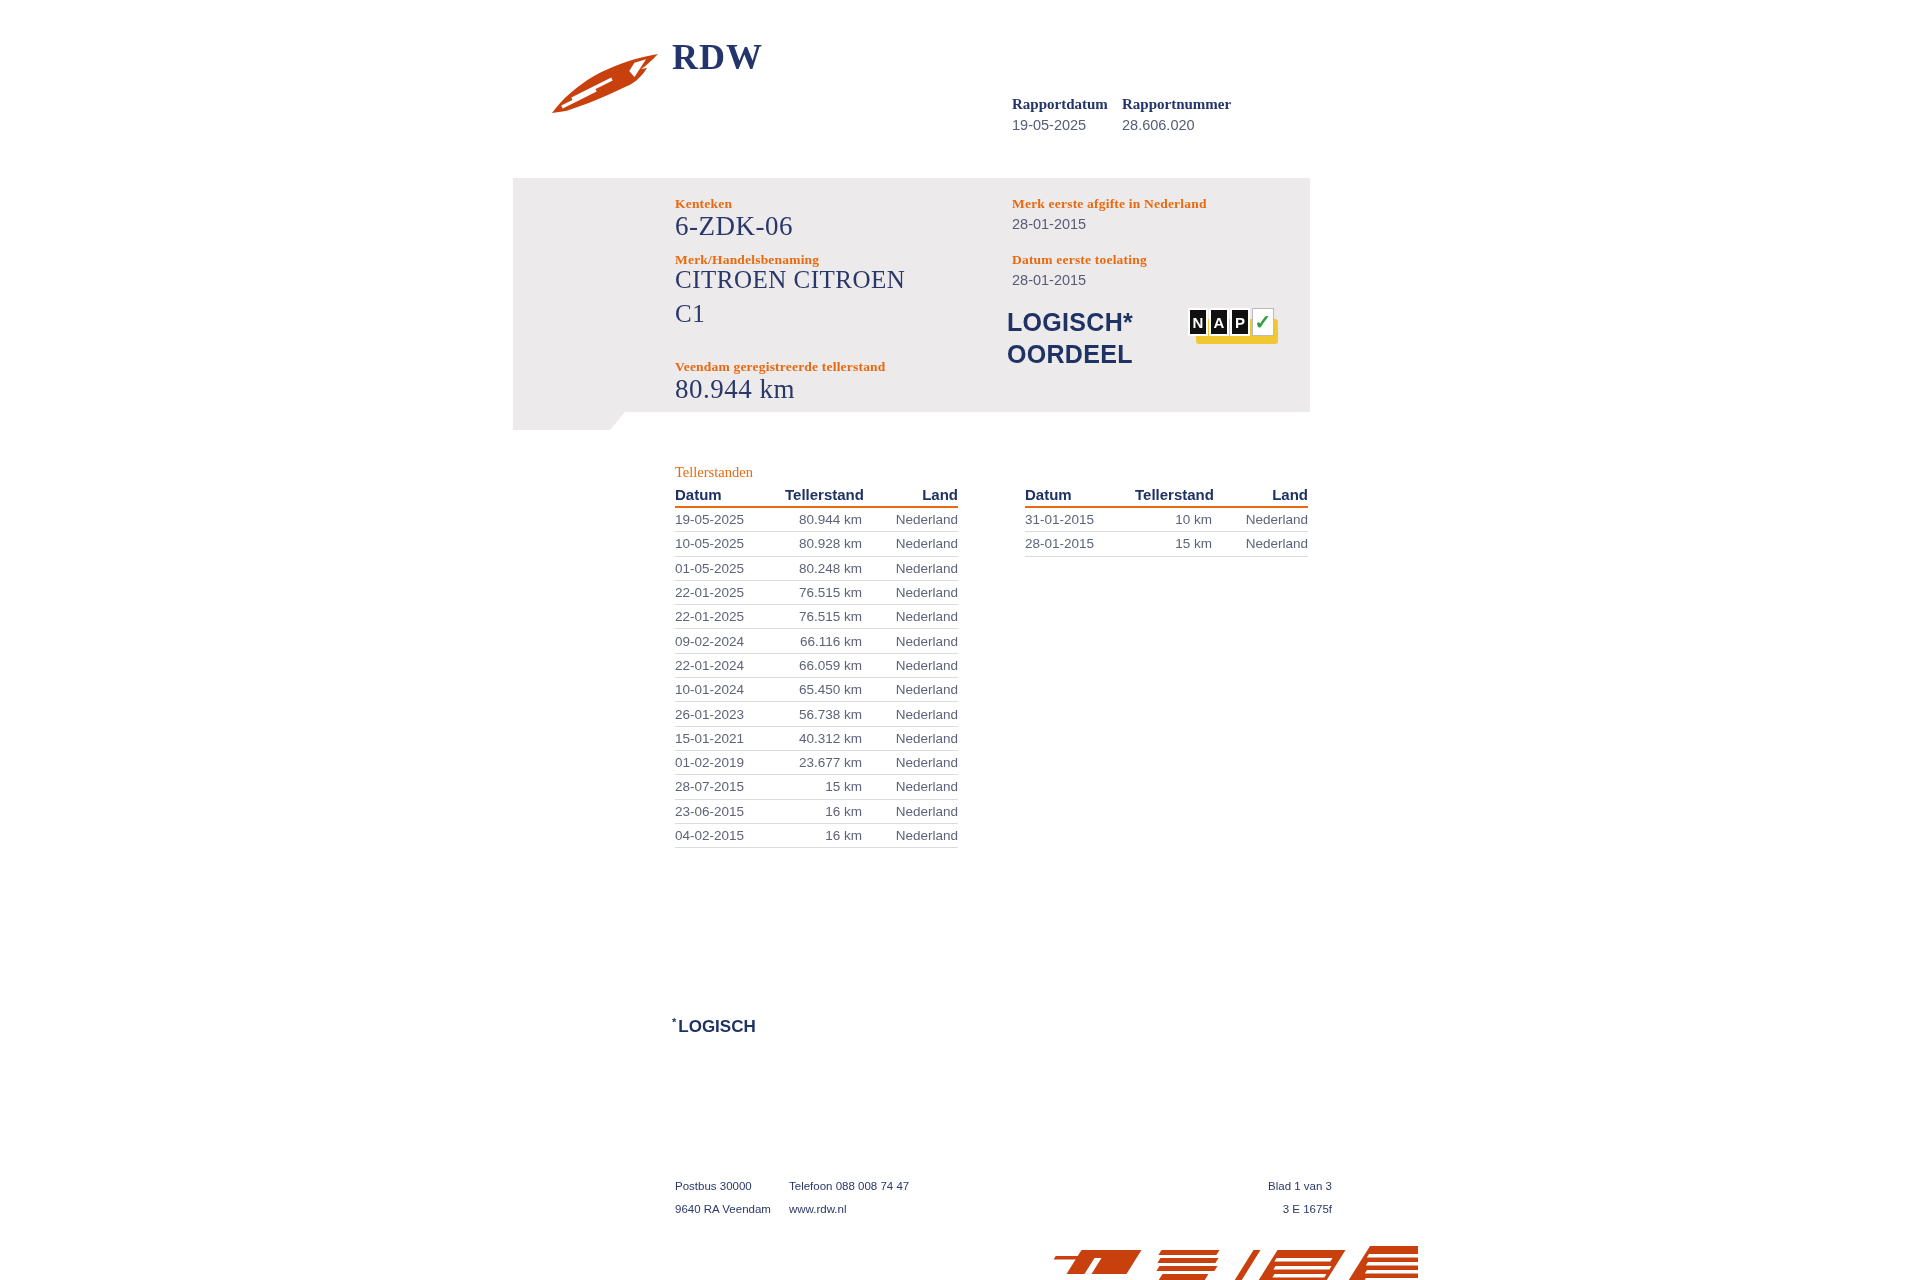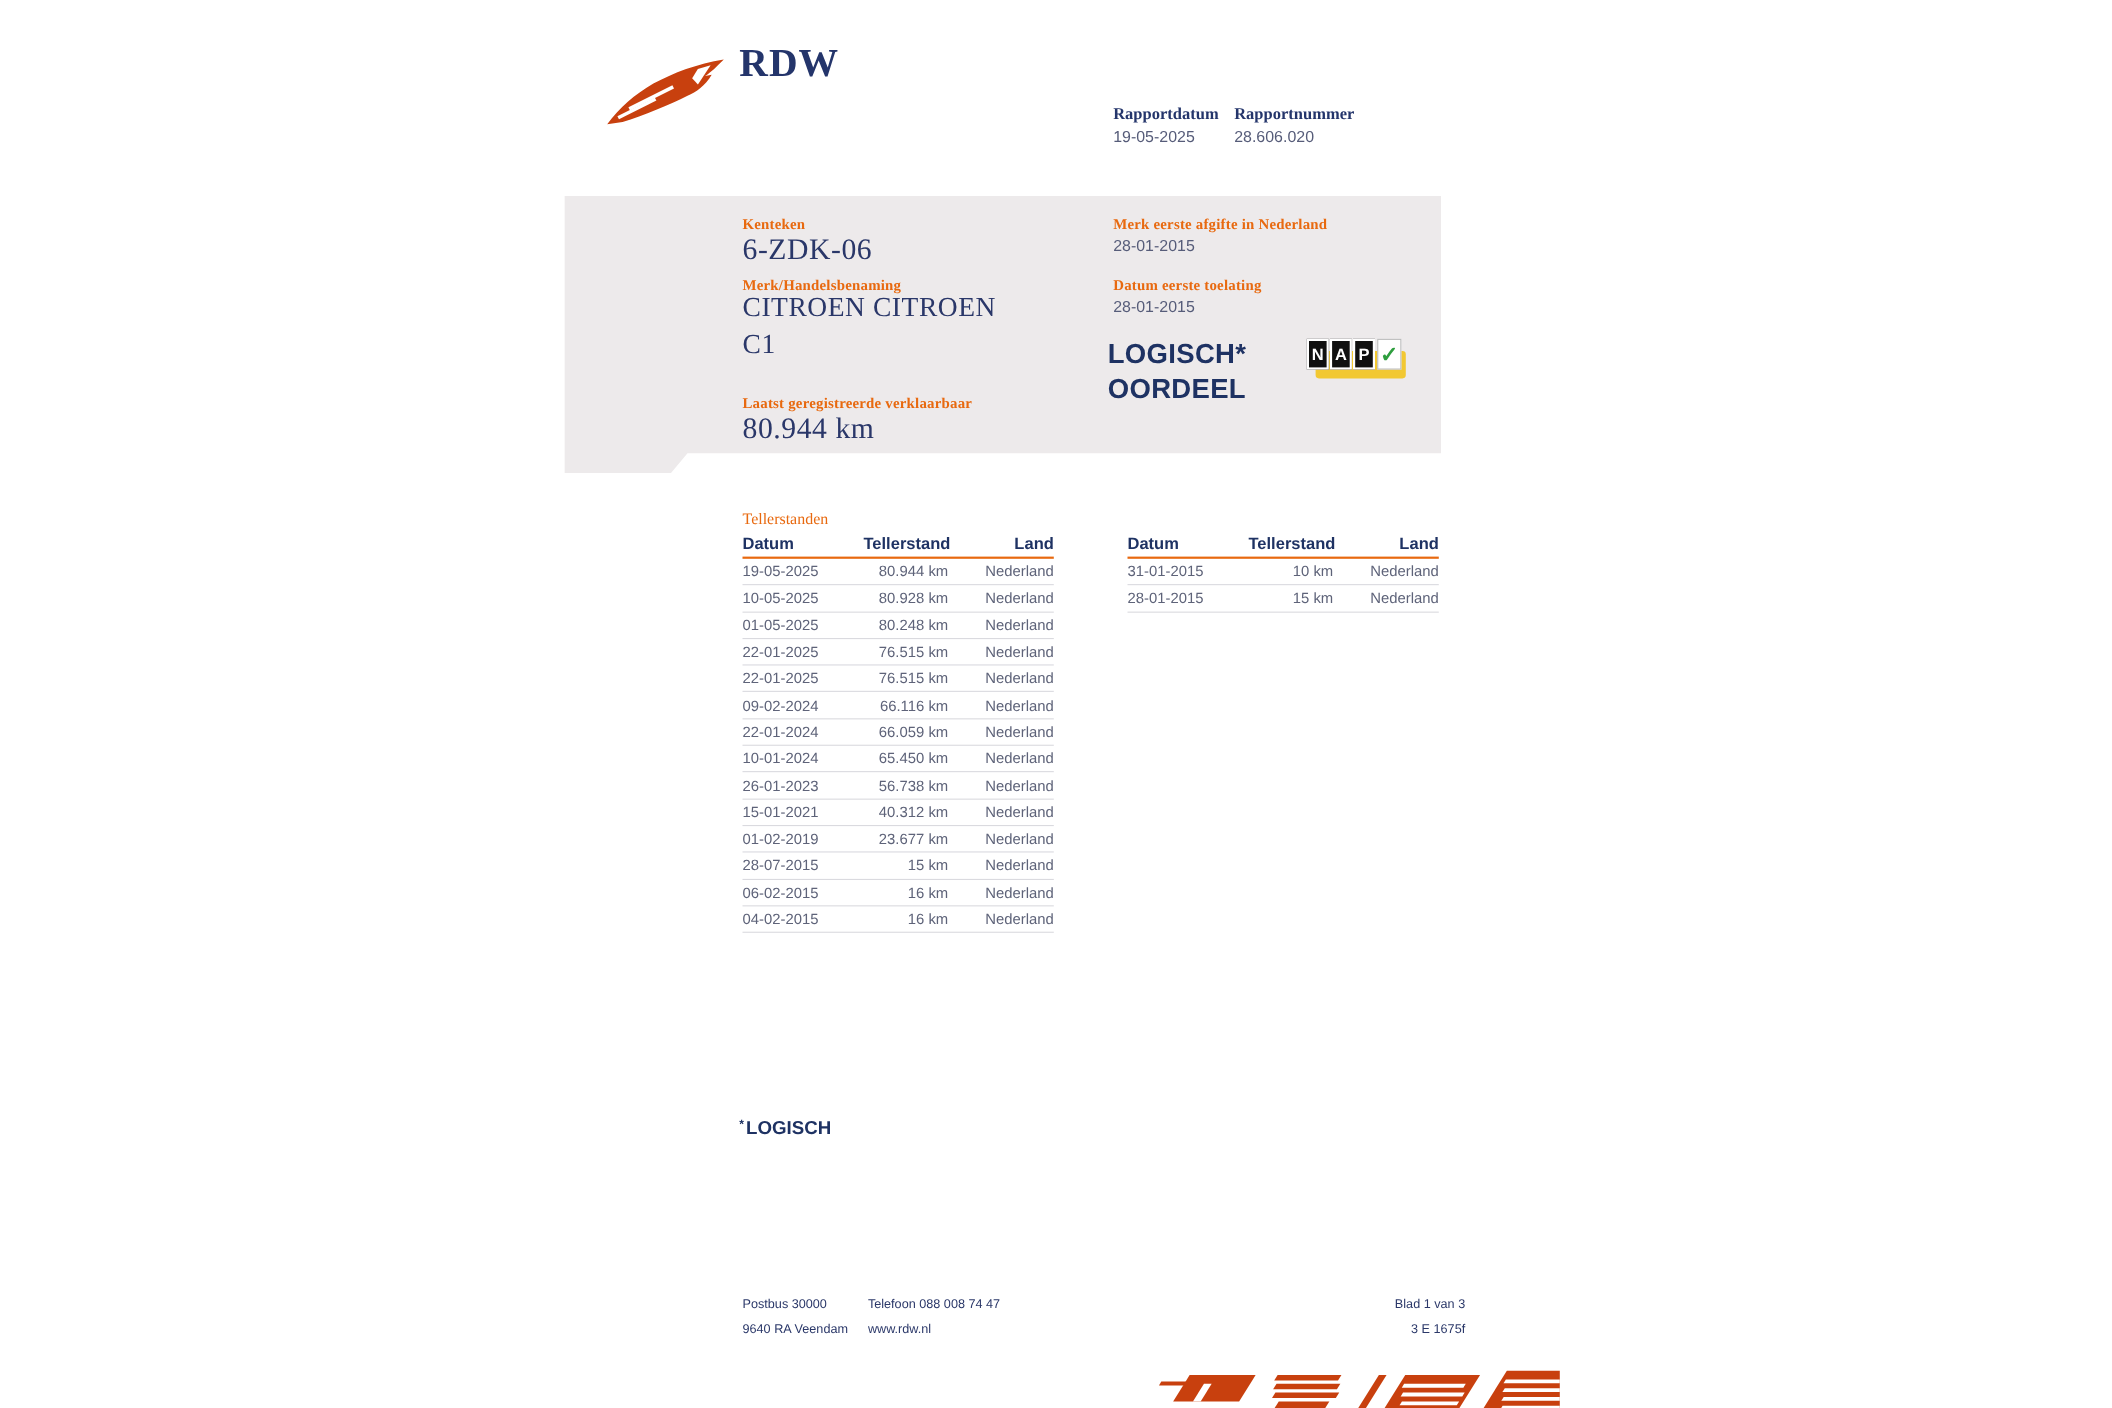--- a/index.html
+++ b/index.html
@@ -80,21 +80,21 @@
 
   <div class="abs panel">
 
     <div class="abs olabel" style="left:162px; top:18px;">Kenteken</div>
     <div class="abs bigval" style="left:162px; top:33px;">6-ZDK-06</div>
 
     <div class="abs olabel" style="left:162px; top:74px;">Merk/Handelsbenaming</div>
     <div class="abs bigval" style="left:162px; top:88px; font-size:25px;">CITROEN CITROEN</div>
     <div class="abs bigval" style="left:162px; top:122px; font-size:25px;">C1</div>
 
-    <div class="abs olabel" style="left:162px; top:181px;">Laatst geregistreerde verklaarbaar</div>
+    <div class="abs olabel" style="left:162px; top:181px;">Veendam geregistreerde tellerstand</div>
     <div class="abs bigval" style="left:162px; top:196px;">80.944 km</div>
 
     <div class="abs olabel" style="left:499px; top:18px;">Merk eerste afgifte in Nederland</div>
     <div class="abs hvalue" style="left:499px; top:38px;">28-01-2015</div>
 
     <div class="abs olabel" style="left:499px; top:74px;">Datum eerste toelating</div>
     <div class="abs hvalue" style="left:499px; top:94px;">28-01-2015</div>
 
     <div class="abs oordeel" style="left:494px; top:128px;">
       <div>LOGISCH*</div>
@@ -173,21 +173,21 @@
           <span class="tcell c0">01-02-2019</span>
           <span class="tcell c1">23.677 km</span>
           <span class="tcell c2">Nederland</span>
         </div>
         <div class="trow">
           <span class="tcell c0">28-07-2015</span>
           <span class="tcell c1">15 km</span>
           <span class="tcell c2">Nederland</span>
         </div>
         <div class="trow">
-          <span class="tcell c0">06-02-2015</span>
+          <span class="tcell c0">23-06-2015</span>
           <span class="tcell c1">16 km</span>
           <span class="tcell c2">Nederland</span>
         </div>
         <div class="trow">
           <span class="tcell c0">04-02-2015</span>
           <span class="tcell c1">16 km</span>
           <span class="tcell c2">Nederland</span>
         </div>
       </div>
   </div>

